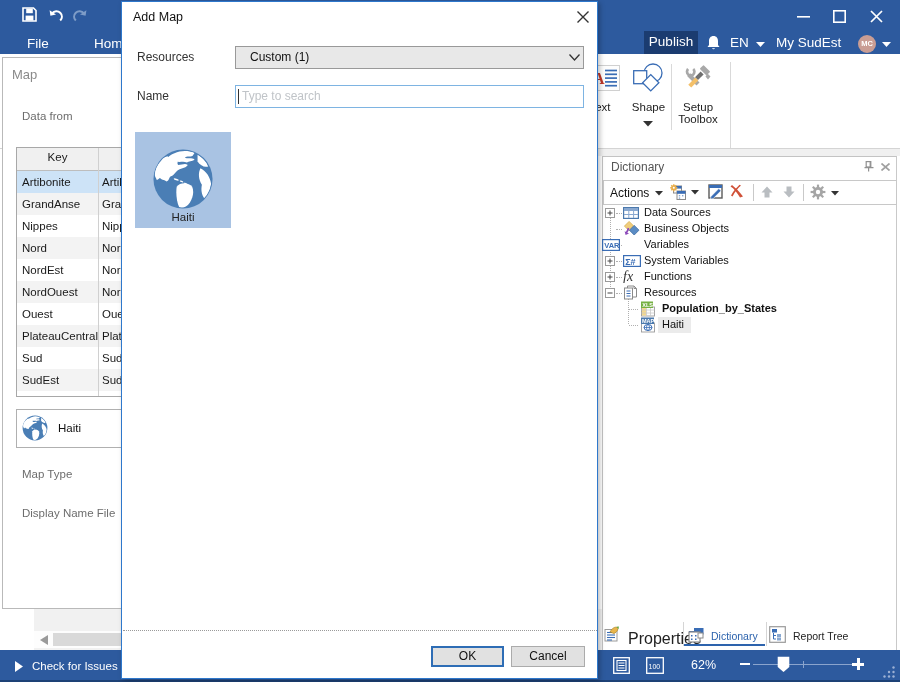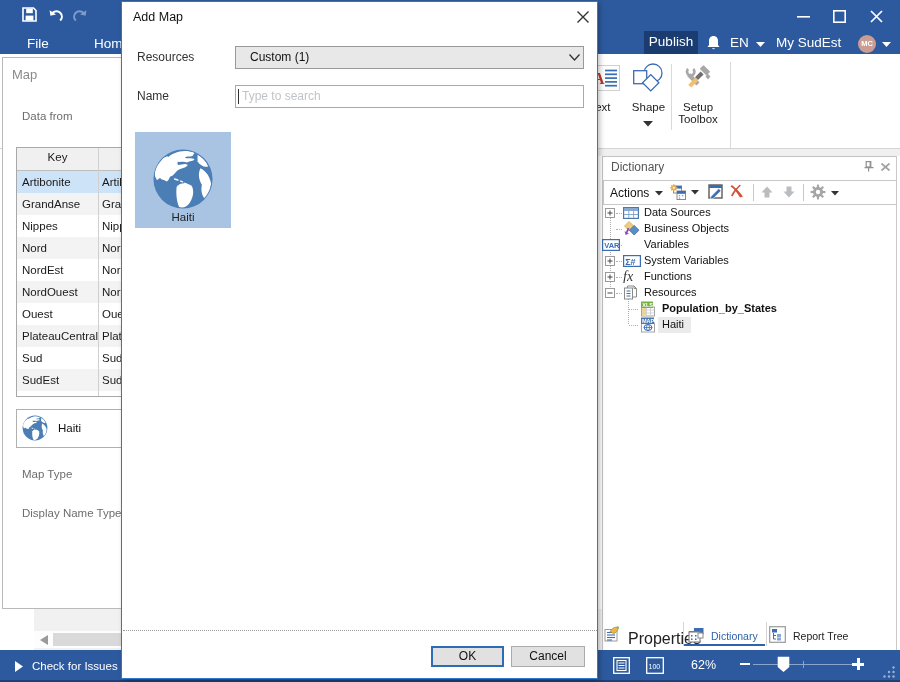--- a/index.html
+++ b/index.html
@@ -167,21 +167,21 @@
     </div>
   <div class="abs" style="left:81px;top:0;width:1px;height:248px;background:#d0d0d0;"></div>
 </div>
 
 <div class="abs" style="left:16px;top:409px;width:298px;height:39px;border:1px solid #b0b0b0;background:#fff;"></div>
 <svg class="abs" style="left:22px;top:415px" width="26" height="26" viewBox="0 0 64 64">
     <use href="#globe"></use>
   </svg>
 <div class="abs" style="left:58px;top:422px;font-size:11.5px;color:#111;">Haiti</div>
 <div class="abs glabel" style="left:22px;top:468px;">Map Type</div>
-<div class="abs glabel" style="left:22px;top:507px;">Display Name Type</div>
+<div class="abs glabel" style="left:22px;top:507px;">Display Name File</div>
 
 <div class="abs" style="left:0;top:609px;width:602px;height:41px;background:#f1f1f1;"></div>
 <div class="abs" style="left:0;top:609px;width:34px;height:41px;background:#fff;"></div>
 <div class="abs" style="left:34px;top:631px;width:200px;height:17px;background:#fdfdfd;"></div>
 <svg class="abs" style="left:40px;top:635px" width="8" height="10">
     <path d="M8,0 L8,10 L0,5 Z" fill="#9a9a9a"></path>
   </svg>
 <div class="abs" style="left:53px;top:633px;width:180px;height:13px;background:#d9d9d9;"></div>
 
 <div class="abs" id="dict"></div>

